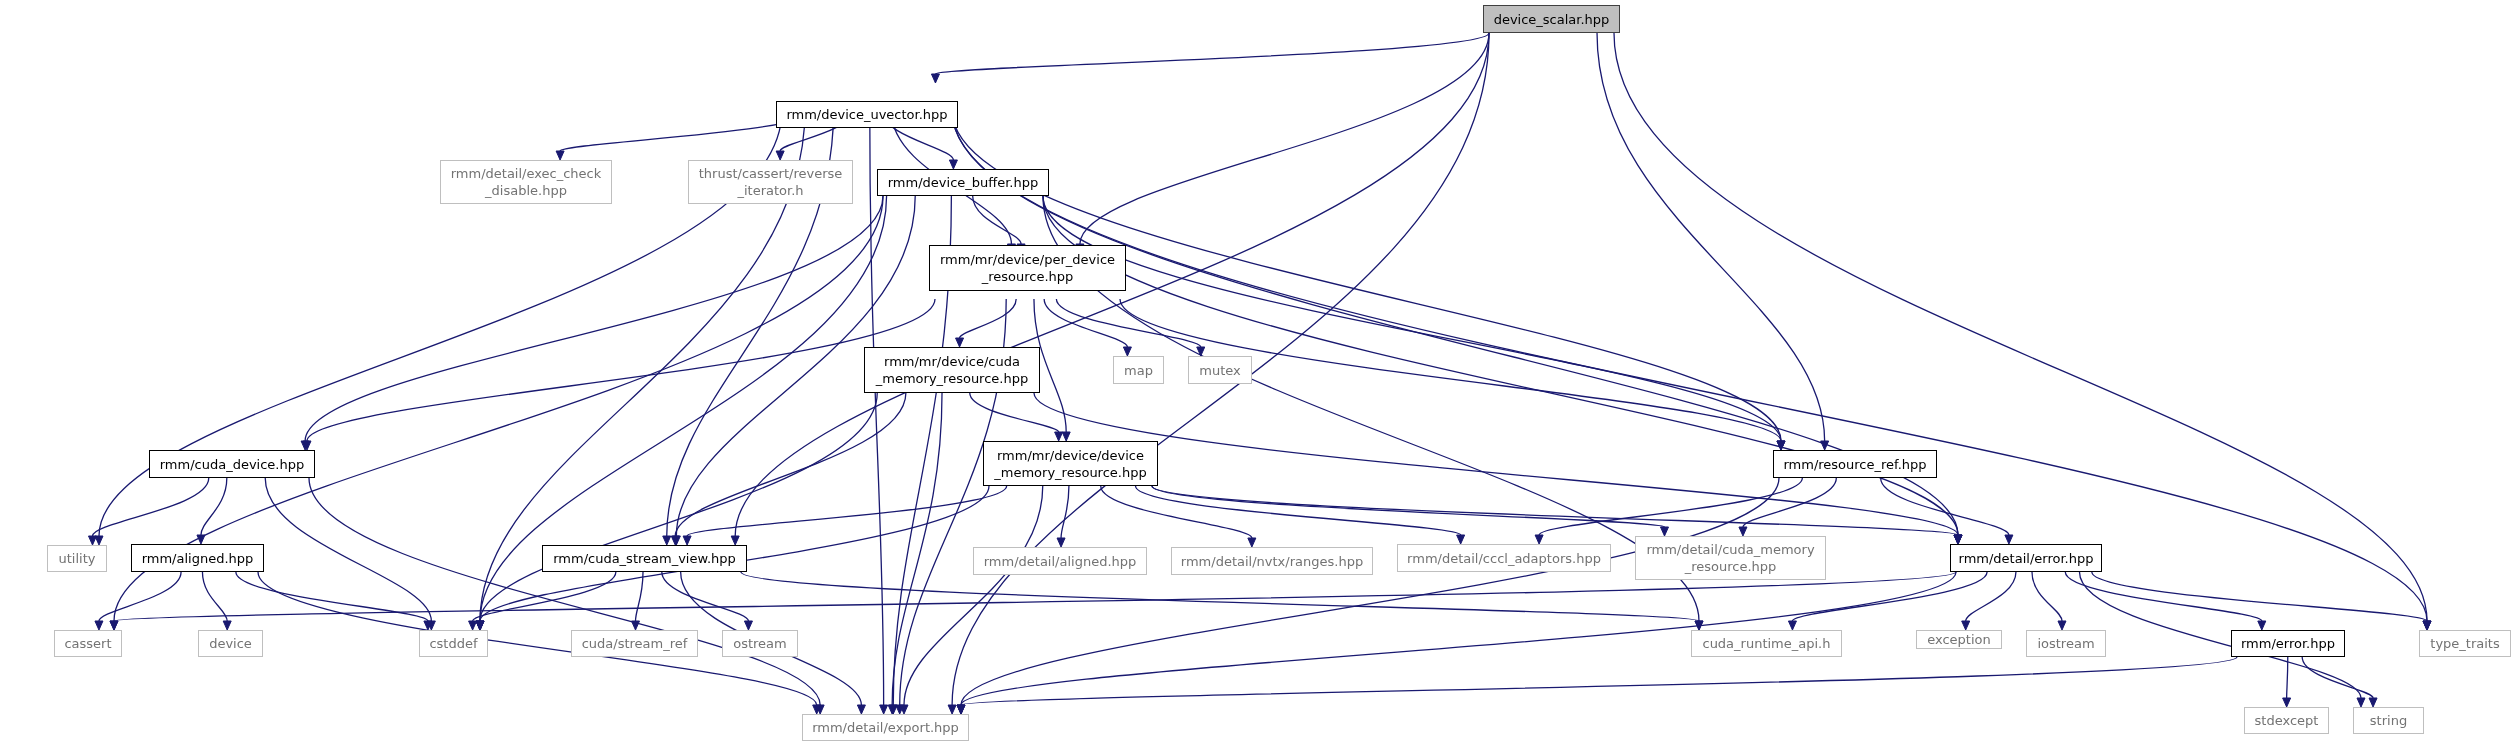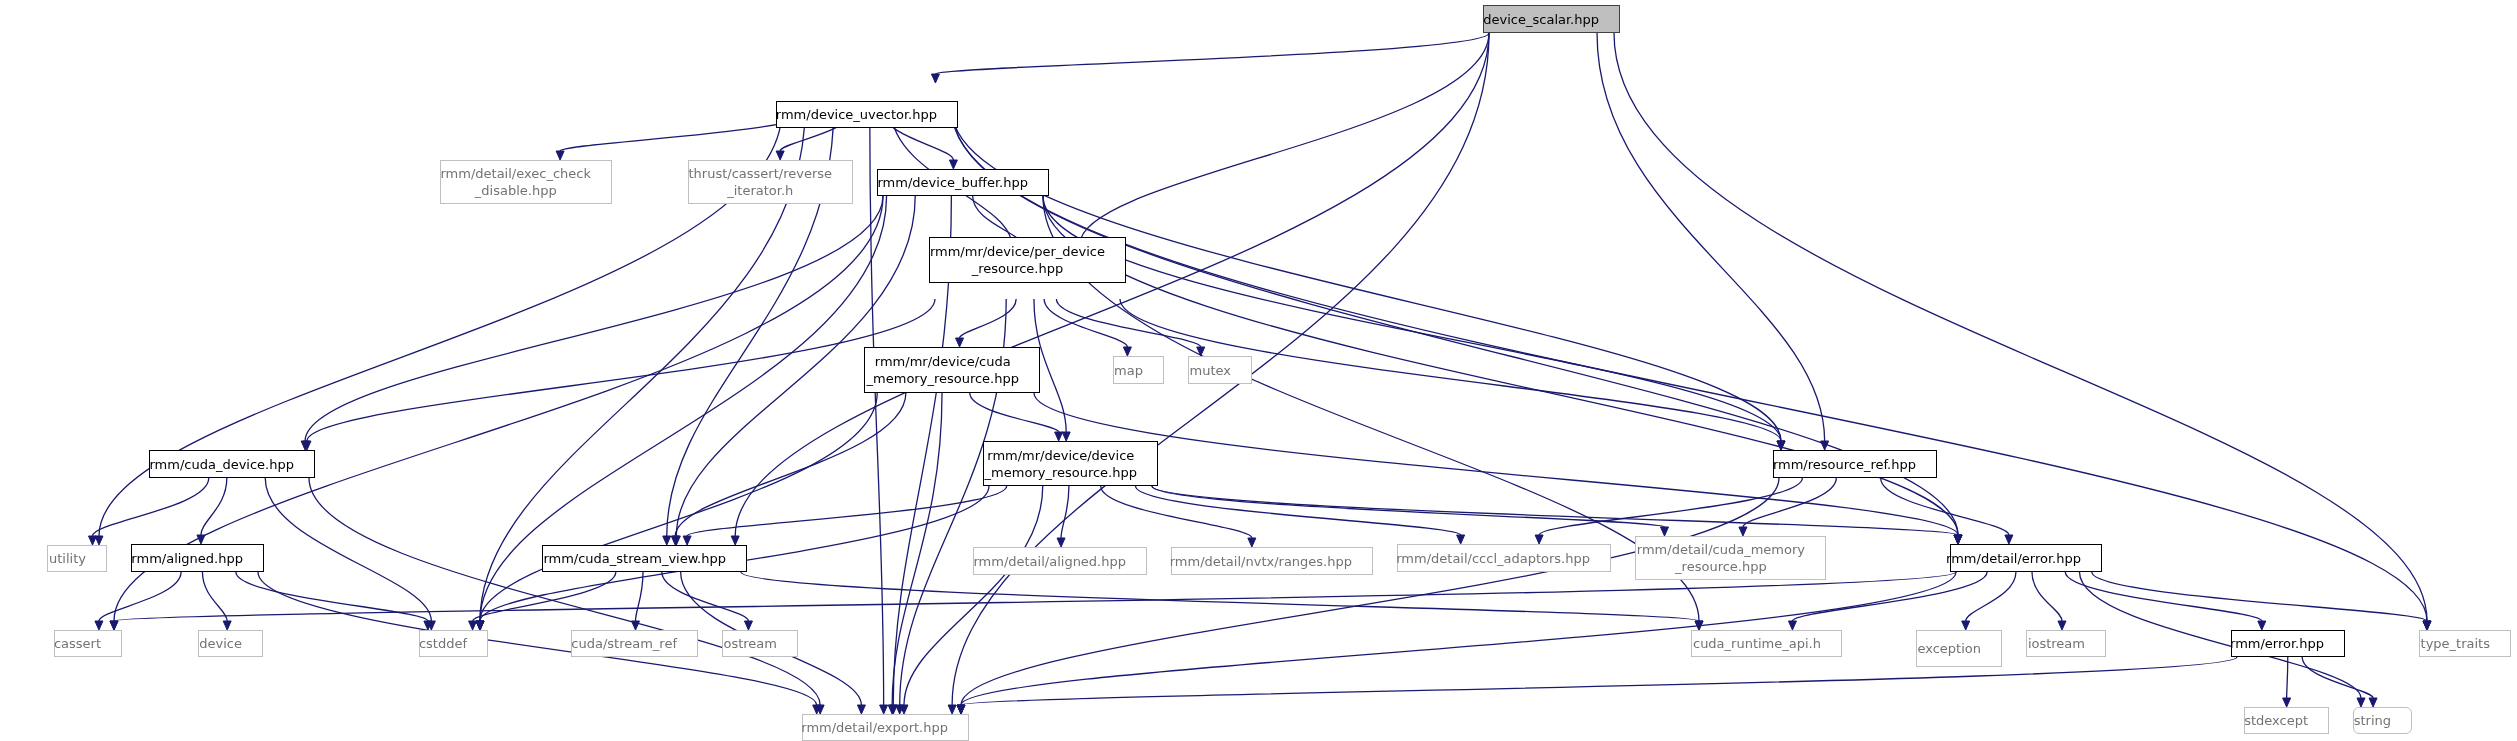--- a/index.html
+++ b/index.html
@@ -2,23 +2,23 @@
 <html><head>
 <meta charset="utf-8">
 <style>
   html, body { margin: 0; padding: 0; background: #ffffff; }
   body { width: 2517px; height: 741px; position: relative; overflow: hidden;
          font-family: "DejaVu Sans", sans-serif; }
   #graph { position: absolute; left: 0; top: 0; width: 2517px; height: 741px; }
   #edges { position: absolute; left: 0; top: 0; }
   .node {
     position: absolute; box-sizing: border-box;
-    display: flex; align-items: center; justify-content: flex-end;
+    display: flex; align-items: center; justify-content: center;
     text-align: center; font-size: 13px; line-height: 17px; color: #000;
-    background: #ffffff; white-space: pre; padding: 0 20px;
+    background: #ffffff; white-space: pre; padding: 0 4px;
   }
   .node.internal { border: 1.5px solid #000; }
   .node.external { border: 1.5px solid #bfbfbf; color: #737373; }
   .node.root { background: #bfbfbf; border: 1.5px solid #404040; }
   .edge { fill: none; stroke: #191970; stroke-width: 1.3; }
   .arrow { fill: #191970; stroke: #191970; stroke-width: 1; }
 </style>
 </head>
 <body>
 
@@ -174,21 +174,21 @@
       <polygon points="961,714 956.999548877206,705.0002005125593 964.9995488671559,704.9997995100537" class="arrow"></polygon>
     </svg>
   <div id="nodes">
       <div class="node root" style="left: 1483px; top: 5px; width: 137px; height: 28px;"><span>device_scalar.hpp</span></div>
       <div class="node internal" style="left: 776px; top: 83px; width: 182px; height: 27px; margin-top: 18px;"><span>rmm/device_uvector.hpp</span></div>
       <div class="node external" style="left: 440px; top: 160px; width: 172px; height: 44px;"><span>rmm/detail/exec_check
 _disable.hpp</span></div>
       <div class="node external" style="left: 688px; top: 160px; width: 165px; height: 44px;"><span>thrust/cassert/reverse
 _iterator.h</span></div>
       <div class="node internal" style="left: 877px; top: 169px; width: 172px; height: 27px;"><span>rmm/device_buffer.hpp</span></div>
-      <div class="node internal" style="left: 929px; top: 237px; width: 197px; height: 46px;"><span>rmm/mr/device/per_device
+      <div class="node internal" style="left: 929px; top: 245px; width: 197px; height: 46px;"><span>rmm/mr/device/per_device
 _resource.hpp</span></div>
       <div class="node internal" style="left: 864px; top: 347px; width: 176px; height: 46px;"><span>rmm/mr/device/cuda
 _memory_resource.hpp</span></div>
       <div class="node external" style="left: 1113px; top: 356px; width: 51px; height: 28px;"><span>map</span></div>
       <div class="node external" style="left: 1188px; top: 356px; width: 64px; height: 28px;"><span>mutex</span></div>
       <div class="node internal" style="left: 149px; top: 450px; width: 166px; height: 28px;"><span>rmm/cuda_device.hpp</span></div>
       <div class="node internal" style="left: 983px; top: 441px; width: 175px; height: 45px;"><span>rmm/mr/device/device
 _memory_resource.hpp</span></div>
       <div class="node internal" style="left: 1773px; top: 450px; width: 164px; height: 28px;"><span>rmm/resource_ref.hpp</span></div>
       <div class="node external" style="left: 47px; top: 545px; width: 60px; height: 27px;"><span>utility</span></div>
@@ -199,21 +199,21 @@
       <div class="node external" style="left: 1397px; top: 544px; width: 214px; height: 28px;"><span>rmm/detail/cccl_adaptors.hpp</span></div>
       <div class="node external" style="left: 1635px; top: 536px; width: 191px; height: 44px;"><span>rmm/detail/cuda_memory
 _resource.hpp</span></div>
       <div class="node internal" style="left: 1950px; top: 544px; width: 152px; height: 28px;"><span>rmm/detail/error.hpp</span></div>
       <div class="node external" style="left: 54px; top: 630px; width: 68px; height: 27px;"><span>cassert</span></div>
       <div class="node external" style="left: 198px; top: 630px; width: 65px; height: 27px;"><span>device</span></div>
       <div class="node external" style="left: 419px; top: 630px; width: 69px; height: 27px;"><span>cstddef</span></div>
       <div class="node external" style="left: 571px; top: 630px; width: 127px; height: 27px;"><span>cuda/stream_ref</span></div>
       <div class="node external" style="left: 722px; top: 630px; width: 76px; height: 27px;"><span>ostream</span></div>
       <div class="node external" style="left: 1691px; top: 630px; width: 151px; height: 27px;"><span>cuda_runtime_api.h</span></div>
-      <div class="node external" style="left: 1916px; top: 630px; width: 86px; height: 37px;"><span>exception</span></div>
+      <div class="node external" style="left: 1916px; top: 630px; width: 86px; height: 19px;"><span>exception</span></div>
       <div class="node external" style="left: 2026px; top: 630px; width: 80px; height: 27px;"><span>iostream</span></div>
       <div class="node internal" style="left: 2231px; top: 630px; width: 114px; height: 27px;"><span>rmm/error.hpp</span></div>
       <div class="node external" style="left: 2419px; top: 630px; width: 92px; height: 27px;"><span>type_traits</span></div>
       <div class="node external" style="left: 802px; top: 714px; width: 167px; height: 27px;"><span>rmm/detail/export.hpp</span></div>
       <div class="node external" style="left: 2244px; top: 707px; width: 85px; height: 27px;"><span>stdexcept</span></div>
-      <div class="node external" style="left: 2353px; top: 707px; width: 59px; height: 27px; border-radius: 6px;"><span>string</span></div>
+      <div class="node external" style="left: 2353px; top: 707px; width: 71px; height: 27px;"><span>string</span></div>
     </div>
 </div>
 
 </body></html>

